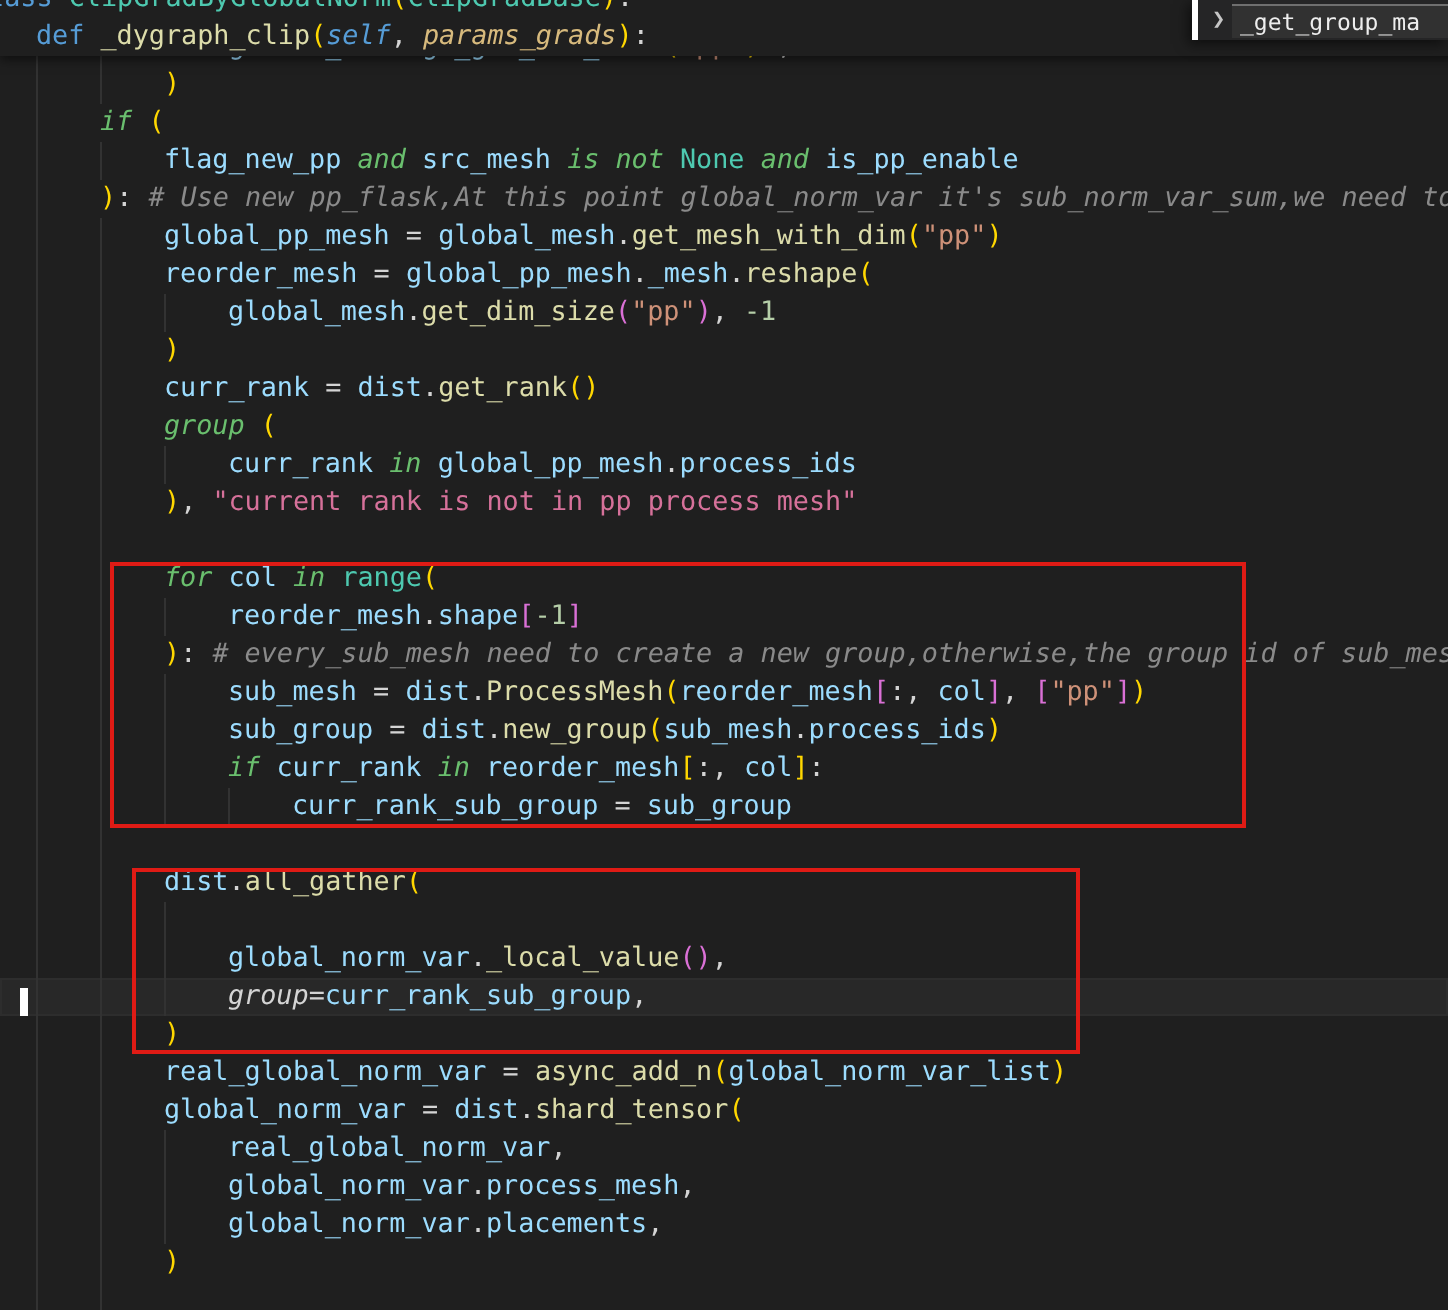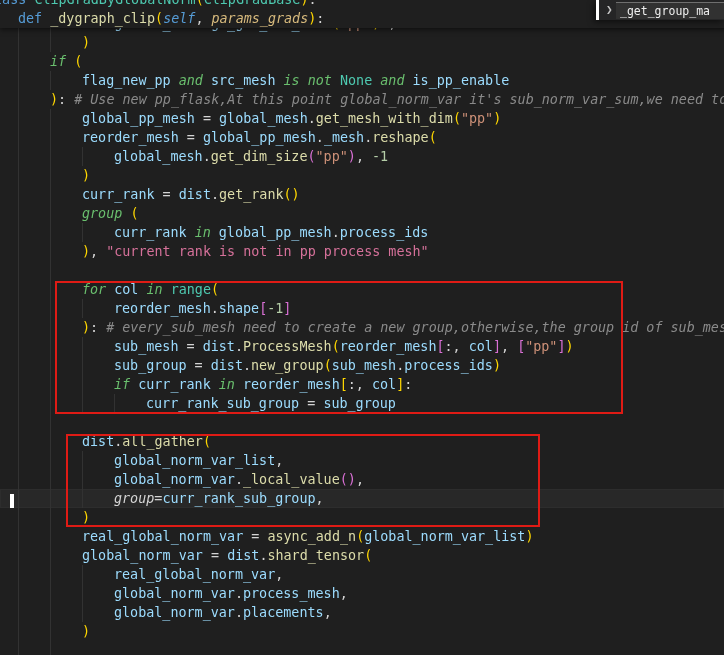--- a/index.html
+++ b/index.html
@@ -44,21 +44,21 @@
       <div class="cl" style="top: 261px;"><div class="g" style="left: 18px;"></div><div class="g" style="left: 50px;"></div></div>
       <div class="cl" style="top: 280px;"><div class="g" style="left: 18px;"></div><div class="g" style="left: 50px;"></div><span class="txt" style="left: 82px;"><span class="seg" style="color: rgb(106, 191, 110); font-style: italic;">for</span><span class="seg" style="color: rgb(212, 212, 212);"> </span><span class="seg" style="color: rgb(156, 220, 254);">col</span><span class="seg" style="color: rgb(212, 212, 212);"> </span><span class="seg" style="color: rgb(106, 191, 110); font-style: italic;">in</span><span class="seg" style="color: rgb(212, 212, 212);"> </span><span class="seg" style="color: rgb(78, 201, 176);">range</span><span class="seg" style="color: rgb(255, 215, 0);">(</span></span></div>
       <div class="cl" style="top: 299px;"><div class="g" style="left: 18px;"></div><div class="g" style="left: 50px;"></div><div class="g" style="left: 82px;"></div><span class="txt" style="left: 114px;"><span class="seg" style="color: rgb(156, 220, 254);">reorder_mesh</span><span class="seg" style="color: rgb(212, 212, 212);">.</span><span class="seg" style="color: rgb(156, 220, 254);">shape</span><span class="seg" style="color: rgb(218, 112, 214);">[</span><span class="seg" style="color: rgb(181, 206, 168);">-1</span><span class="seg" style="color: rgb(218, 112, 214);">]</span></span></div>
       <div class="cl" style="top: 318px;"><div class="g" style="left: 18px;"></div><div class="g" style="left: 50px;"></div><span class="txt" style="left: 82px;"><span class="seg" style="color: rgb(255, 215, 0);">)</span><span class="seg" style="color: rgb(212, 212, 212);">: </span><span class="seg" style="color: rgb(138, 138, 138); font-style: italic;"># every_sub_mesh need to create a new group,otherwise,the group id of sub_mesh wi</span></span></div>
       <div class="cl" style="top: 337px;"><div class="g" style="left: 18px;"></div><div class="g" style="left: 50px;"></div><div class="g" style="left: 82px;"></div><span class="txt" style="left: 114px;"><span class="seg" style="color: rgb(156, 220, 254);">sub_mesh</span><span class="seg" style="color: rgb(212, 212, 212);"> = </span><span class="seg" style="color: rgb(156, 220, 254);">dist</span><span class="seg" style="color: rgb(212, 212, 212);">.</span><span class="seg" style="color: rgb(220, 220, 170);">ProcessMesh</span><span class="seg" style="color: rgb(255, 215, 0);">(</span><span class="seg" style="color: rgb(156, 220, 254);">reorder_mesh</span><span class="seg" style="color: rgb(218, 112, 214);">[</span><span class="seg" style="color: rgb(212, 212, 212);">:, </span><span class="seg" style="color: rgb(156, 220, 254);">col</span><span class="seg" style="color: rgb(218, 112, 214);">]</span><span class="seg" style="color: rgb(212, 212, 212);">, </span><span class="seg" style="color: rgb(218, 112, 214);">[</span><span class="seg" style="color: rgb(206, 145, 120);">"pp"</span><span class="seg" style="color: rgb(218, 112, 214);">]</span><span class="seg" style="color: rgb(255, 215, 0);">)</span></span></div>
       <div class="cl" style="top: 356px;"><div class="g" style="left: 18px;"></div><div class="g" style="left: 50px;"></div><div class="g" style="left: 82px;"></div><span class="txt" style="left: 114px;"><span class="seg" style="color: rgb(156, 220, 254);">sub_group</span><span class="seg" style="color: rgb(212, 212, 212);"> = </span><span class="seg" style="color: rgb(156, 220, 254);">dist</span><span class="seg" style="color: rgb(212, 212, 212);">.</span><span class="seg" style="color: rgb(220, 220, 170);">new_group</span><span class="seg" style="color: rgb(255, 215, 0);">(</span><span class="seg" style="color: rgb(156, 220, 254);">sub_mesh</span><span class="seg" style="color: rgb(212, 212, 212);">.</span><span class="seg" style="color: rgb(156, 220, 254);">process_ids</span><span class="seg" style="color: rgb(255, 215, 0);">)</span></span></div>
       <div class="cl" style="top: 375px;"><div class="g" style="left: 18px;"></div><div class="g" style="left: 50px;"></div><div class="g" style="left: 82px;"></div><span class="txt" style="left: 114px;"><span class="seg" style="color: rgb(106, 191, 110); font-style: italic;">if</span><span class="seg" style="color: rgb(212, 212, 212);"> </span><span class="seg" style="color: rgb(156, 220, 254);">curr_rank</span><span class="seg" style="color: rgb(212, 212, 212);"> </span><span class="seg" style="color: rgb(106, 191, 110); font-style: italic;">in</span><span class="seg" style="color: rgb(212, 212, 212);"> </span><span class="seg" style="color: rgb(156, 220, 254);">reorder_mesh</span><span class="seg" style="color: rgb(255, 215, 0);">[</span><span class="seg" style="color: rgb(212, 212, 212);">:, </span><span class="seg" style="color: rgb(156, 220, 254);">col</span><span class="seg" style="color: rgb(255, 215, 0);">]</span><span class="seg" style="color: rgb(212, 212, 212);">:</span></span></div>
       <div class="cl" style="top: 394px;"><div class="g" style="left: 18px;"></div><div class="g" style="left: 50px;"></div><div class="g" style="left: 82px;"></div><div class="g" style="left: 114px;"></div><span class="txt" style="left: 146px;"><span class="seg" style="color: rgb(156, 220, 254);">curr_rank_sub_group</span><span class="seg" style="color: rgb(212, 212, 212);"> = </span><span class="seg" style="color: rgb(156, 220, 254);">sub_group</span></span></div>
       <div class="cl" style="top: 413px;"><div class="g" style="left: 18px;"></div><div class="g" style="left: 50px;"></div></div>
       <div class="cl" style="top: 432px;"><div class="g" style="left: 18px;"></div><div class="g" style="left: 50px;"></div><span class="txt" style="left: 82px;"><span class="seg" style="color: rgb(156, 220, 254);">dist</span><span class="seg" style="color: rgb(212, 212, 212);">.</span><span class="seg" style="color: rgb(220, 220, 170);">all_gather</span><span class="seg" style="color: rgb(255, 215, 0);">(</span></span></div>
-      <div class="cl" style="top: 451px;"><div class="g" style="left: 18px;"></div><div class="g" style="left: 50px;"></div><div class="g" style="left: 82px;"></div><span class="txt" style="left: 114px;"><span class="seg" style="color: rgb(156, 220, 254);">global_norm_var_list</span><span class="seg" style="color: rgb(212, 212, 212);">,</span></span></div>
+      <div class="cl" style="top: 451px;"><div class="g" style="left: 18px;"></div><div class="g" style="left: 50px;"></div><div class="g" style="left: 82px;"></div></div>
       <div class="cl" style="top: 470px;"><div class="g" style="left: 18px;"></div><div class="g" style="left: 50px;"></div><div class="g" style="left: 82px;"></div><span class="txt" style="left: 114px;"><span class="seg" style="color: rgb(156, 220, 254);">global_norm_var</span><span class="seg" style="color: rgb(212, 212, 212);">.</span><span class="seg" style="color: rgb(220, 220, 170);">_local_value</span><span class="seg" style="color: rgb(218, 112, 214);">()</span><span class="seg" style="color: rgb(212, 212, 212);">,</span></span></div>
       <div class="cl cur" style="top: 489px;"><div class="g" style="left: 18px;"></div><div class="g" style="left: 50px;"></div><div class="g" style="left: 82px;"></div><span class="txt" style="left: 114px;"><span class="seg" style="color: rgb(212, 212, 212); font-style: italic;">group</span><span class="seg" style="color: rgb(212, 212, 212);">=</span><span class="seg" style="color: rgb(156, 220, 254);">curr_rank_sub_group</span><span class="seg" style="color: rgb(212, 212, 212);">,</span></span></div>
       <div class="cl" style="top: 508px;"><div class="g" style="left: 18px;"></div><div class="g" style="left: 50px;"></div><span class="txt" style="left: 82px;"><span class="seg" style="color: rgb(255, 215, 0);">)</span></span></div>
       <div class="cl" style="top: 527px;"><div class="g" style="left: 18px;"></div><div class="g" style="left: 50px;"></div><span class="txt" style="left: 82px;"><span class="seg" style="color: rgb(156, 220, 254);">real_global_norm_var</span><span class="seg" style="color: rgb(212, 212, 212);"> = </span><span class="seg" style="color: rgb(220, 220, 170);">async_add_n</span><span class="seg" style="color: rgb(255, 215, 0);">(</span><span class="seg" style="color: rgb(156, 220, 254);">global_norm_var_list</span><span class="seg" style="color: rgb(255, 215, 0);">)</span></span></div>
       <div class="cl" style="top: 546px;"><div class="g" style="left: 18px;"></div><div class="g" style="left: 50px;"></div><span class="txt" style="left: 82px;"><span class="seg" style="color: rgb(156, 220, 254);">global_norm_var</span><span class="seg" style="color: rgb(212, 212, 212);"> = </span><span class="seg" style="color: rgb(156, 220, 254);">dist</span><span class="seg" style="color: rgb(212, 212, 212);">.</span><span class="seg" style="color: rgb(220, 220, 170);">shard_tensor</span><span class="seg" style="color: rgb(255, 215, 0);">(</span></span></div>
       <div class="cl" style="top: 565px; text-decoration: underline;"><div class="g" style="left: 18px;"></div><div class="g" style="left: 50px;"></div><div class="g" style="left: 82px;"></div><span class="txt" style="left: 114px;"><span class="seg" style="color: rgb(156, 220, 254);">real_global_norm_var</span><span class="seg" style="color: rgb(212, 212, 212);">,</span></span></div>
       <div class="cl" style="top: 584px;"><div class="g" style="left: 18px;"></div><div class="g" style="left: 50px;"></div><div class="g" style="left: 82px;"></div><span class="txt" style="left: 114px;"><span class="seg" style="color: rgb(156, 220, 254);">global_norm_var</span><span class="seg" style="color: rgb(212, 212, 212);">.</span><span class="seg" style="color: rgb(156, 220, 254);">process_mesh</span><span class="seg" style="color: rgb(212, 212, 212);">,</span></span></div>
       <div class="cl" style="top: 603px;"><div class="g" style="left: 18px;"></div><div class="g" style="left: 50px;"></div><div class="g" style="left: 82px;"></div><span class="txt" style="left: 114px;"><span class="seg" style="color: rgb(156, 220, 254);">global_norm_var</span><span class="seg" style="color: rgb(212, 212, 212);">.</span><span class="seg" style="color: rgb(156, 220, 254);">placements</span><span class="seg" style="color: rgb(212, 212, 212);">,</span></span></div>
       <div class="cl" style="top: 622px;"><div class="g" style="left: 18px;"></div><div class="g" style="left: 50px;"></div><span class="txt" style="left: 82px;"><span class="seg" style="color: rgb(255, 215, 0);">)</span></span></div>
       <div class="cl" style="top: 641px;"><div class="g" style="left: 18px;"></div><div class="g" style="left: 50px;"></div><span class="txt" style="left: 82px;"></span></div>

